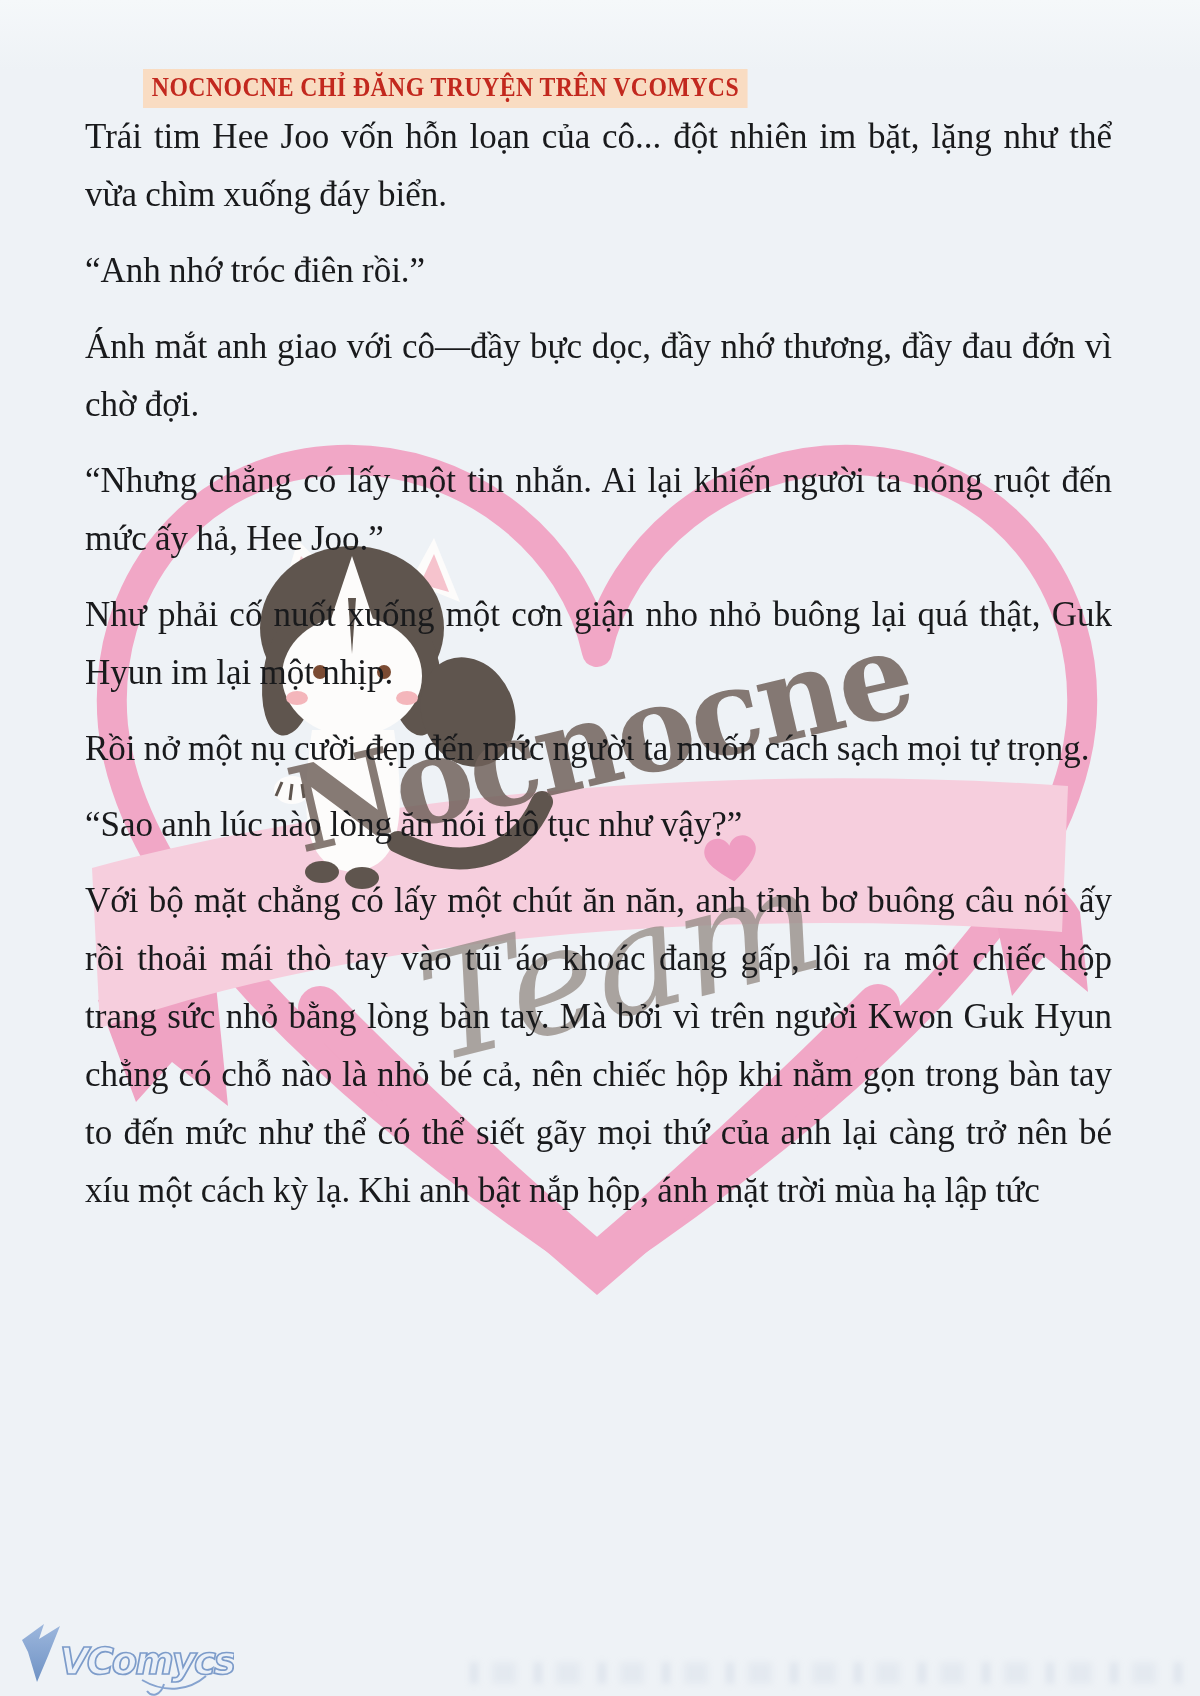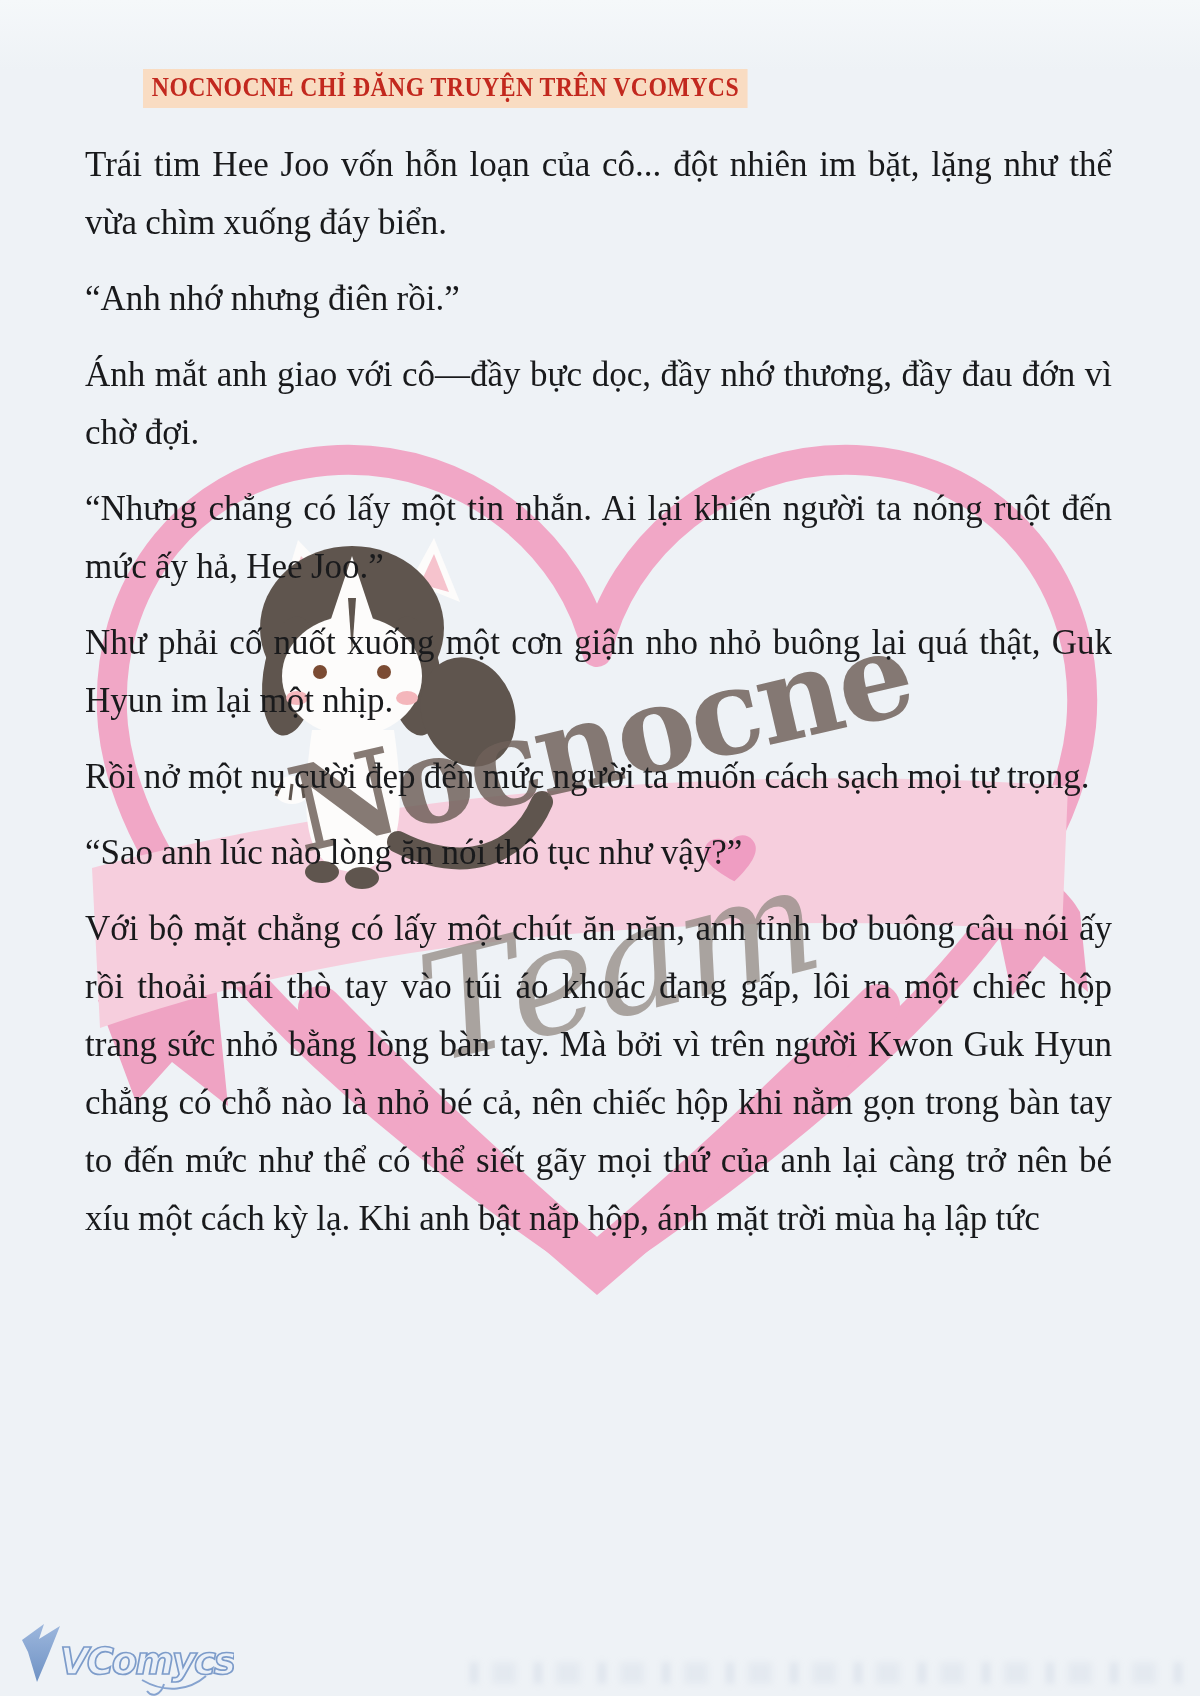--- a/index.html
+++ b/index.html
@@ -16,21 +16,21 @@
     transform:scaleX(0.88); transform-origin:0 50%;
     white-space:nowrap;
   }
   .header span {
     font-weight:bold; font-size:27px; color:#c2281e; letter-spacing:0.5px;
     font-family:"Liberation Serif", serif;
   }
 
   
   .content {
-    position:absolute; left:85px; right:88px; top:136px; z-index:5;
+    position:absolute; left:85px; right:88px; top:108px; z-index:5;
     text-align:justify; color:#191a1c; word-spacing:-0.5px;
   }
   .content p { margin:0 0 18px 0; font-size:35px; line-height:58px; }
 
   
   .wm-svg { position:absolute; left:0; top:0; z-index:1; }
   .wm-name {
     position:absolute; left:250px; top:672px; width:700px; z-index:2;
     text-align:center; font-family:"DejaVu Serif", serif; font-weight:bold;
     font-size:118px; letter-spacing:-3px; color:rgba(111,96,89,0.84);
@@ -120,21 +120,21 @@
 
   <div class="wm-name">Nocnocne</div>
   <div class="wm-team">Team</div>
 
   <div class="header">
     <span>NOCNOCNE CHỈ ĐĂNG TRUYỆN TRÊN VCOMYCS</span>
   </div>
 
   <div class="content">
       <p>Trái tim Hee Joo vốn hỗn loạn của cô... đột nhiên im bặt, lặng như thể vừa chìm xuống đáy biển.</p>
-      <p>“Anh nhớ nhưng điên rồi.”</p>
+      <p>“Anh nhớ tróc điên rồi.”</p>
       <p>Ánh mắt anh giao với cô—đầy bực dọc, đầy nhớ thương, đầy đau đớn vì chờ đợi.</p>
       <p>“Nhưng chẳng có lấy một tin nhắn. Ai lại khiến người ta nóng ruột đến mức ấy hả, Hee Joo.”</p>
       <p>Như phải cố nuốt xuống một cơn giận nho nhỏ buông lại quá thật, Guk Hyun im lại một nhịp.</p>
       <p>Rồi nở một nụ cười đẹp đến mức người ta muốn cách sạch mọi tự trọng.</p>
       <p>“Sao anh lúc nào lòng ăn nói thô tục như vậy?”</p>
       <p>Với bộ mặt chẳng có lấy một chút ăn năn, anh tỉnh bơ buông câu nói ấy rồi thoải mái thò tay vào túi áo khoác đang gấp, lôi ra một chiếc hộp trang sức nhỏ bằng lòng bàn tay. Mà bởi vì trên người Kwon Guk Hyun chẳng có chỗ nào là nhỏ bé cả, nên chiếc hộp khi nằm gọn trong bàn tay to đến mức như thể có thể siết gãy mọi thứ của anh lại càng trở nên bé xíu một cách kỳ lạ. Khi anh bật nắp hộp, ánh mặt trời mùa hạ lập tức</p>
     </div>
 
   <div class="ghost"></div>
 

